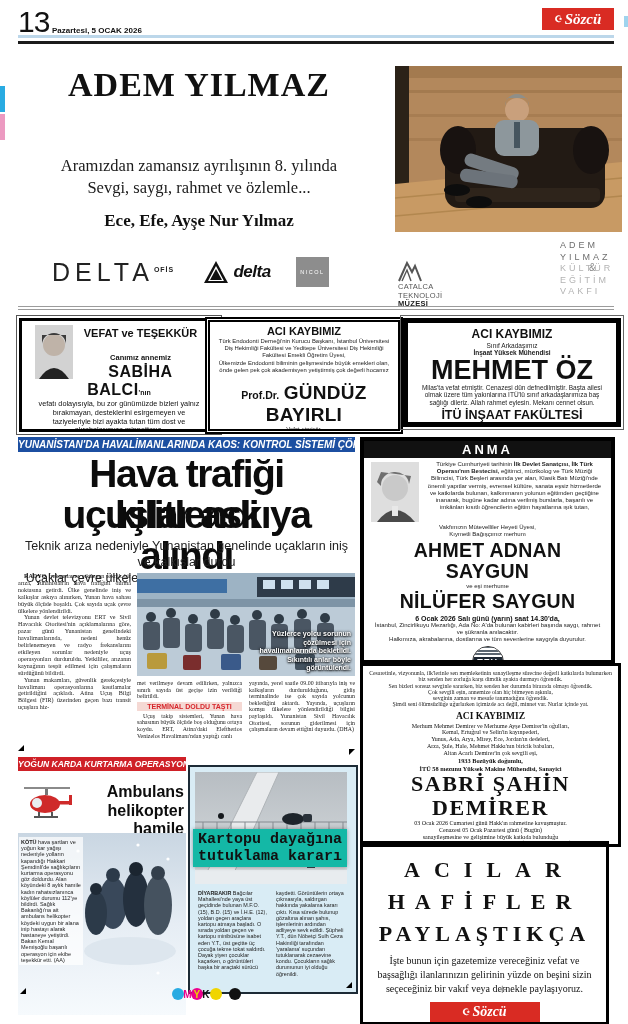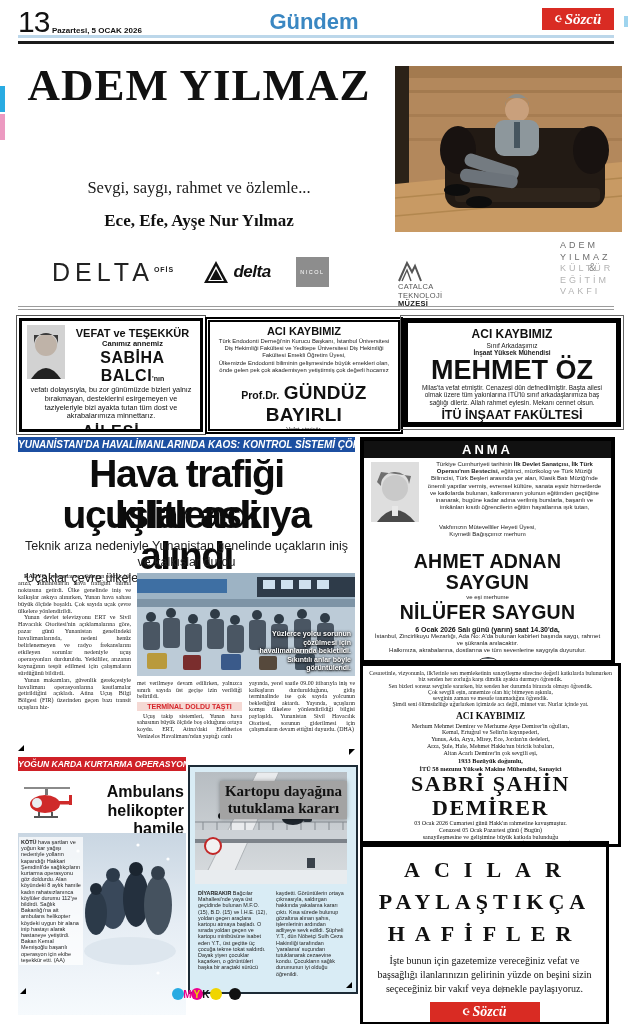--- a/index.html
+++ b/index.html
@@ -11,37 +11,37 @@
 
   
   .pagenum{font-size:30px;line-height:28px;font-weight:400;letter-spacing:-1px;}
   .hdr-date{font-size:8px;font-weight:700;}
   .hdr-section{font-size:22px;font-weight:700;color:#3a87c2;}
   .sozcu-box{background:#d92b23;color:#fff;display:flex;align-items:center;justify-content:center;
              font-family:"Liberation Serif",serif;font-style:italic;font-weight:700;}
   .sozcu-box .cres{font-style:normal;font-size:9px;margin-right:2px;}
 
   
-  .adem-name{font-family:"Liberation Serif",serif;font-weight:700;font-size:45px;line-height:46px;letter-spacing:1px;}
+  .adem-name{font-family:"Liberation Serif",serif;font-weight:700;font-size:34px;line-height:46px;letter-spacing:1px;}
   .adem-years{font-family:"Liberation Serif",serif;font-size:24px;}
   .adem-line{font-family:"Liberation Serif",serif;font-size:16.5px;color:#1a1a1a;}
   .adem-sig{font-family:"Liberation Serif",serif;font-size:17px;font-weight:700;}
   .vakif{font-size:9px;letter-spacing:3px;line-height:11.5px;color:#6e6e6e;}
   .vakif .lt{color:#b3b3b3;}
   .logo-deltaofis{font-size:25px;font-weight:300;letter-spacing:5px;color:#222;}
   .logo-deltaofis sup{font-size:7px;letter-spacing:1px;font-weight:700;}
   .logo-delta-txt{font-size:17px;font-weight:800;font-style:italic;letter-spacing:-.5px;}
   .logo-nicol{background:#8d8d8d;color:#fff;font-size:5.5px;letter-spacing:1.5px;
               display:flex;align-items:center;justify-content:center;}
   .logo-catalca{font-size:7.5px;line-height:8.5px;color:#555;letter-spacing:.3px;}
   .hairline{background:#9c9c9c;height:1px;}
 
   
   .obit{background:#fff;overflow:hidden;}
-  .b-sabiha{border:3px solid #000;outline:1px solid #555;outline-offset:2px;padding:3px 4px;}
+  .b-sabiha{border:3px solid #000;outline:1px solid #555;outline-offset:2px;padding:3px 12px;}
   .b-gunduz{border:5px double #000;padding:2px 4px;}
   .b-mehmet{border:5px solid #000;outline:1px solid #666;outline-offset:2px;padding:3px 4px;}
   .ob-title{font-weight:800;font-size:11px;}
   .ob-sub{font-weight:700;font-size:7.5px;}
   .ob-name-lg{font-weight:800;font-size:16px;letter-spacing:.5px;}
   .ob-suffix{font-weight:700;font-size:7px;}
   .ob-body{font-size:7.3px;line-height:8.8px;}
   .ob-sig{font-weight:800;font-size:16px;letter-spacing:1px;}
   .tiny{font-size:5.9px;line-height:6.8px;color:#222;}
   .gunduz-name{font-weight:800;font-size:19px;letter-spacing:.3px;}
@@ -86,49 +86,49 @@
   .ac-t{font-weight:700;font-size:22px;line-height:32px;}
   .ac-body{font-size:10px;line-height:14px;padding:0 12px;margin-top:4px;}
 
   
   .kicker-red{background:#cf2027;color:#fff;font-style:italic;font-weight:700;font-size:8.5px;line-height:14px;white-space:nowrap;}
   .amb-headline{font-weight:800;font-size:16px;line-height:18.5px;color:#0d0d0d;text-align:right;}
   .amb-body{font-size:5.5px;line-height:6.2px;color:#222;background:rgba(255,255,255,.72);padding:2px;}
 
   
   .kartopu{background:#d9ecf5;border:2px solid #1d2b36;overflow:hidden;}
-  .kar-headline{background:#a3a3a3;font-family:Liberation Serif, serif;font-weight:700;font-size:15px;line-height:17px;
-                text-align:center;padding:2px 5px;box-shadow:0 0 4px rgba(0,0,0,.35);}
+  .kar-headline{background:#14b8a6;font-family:Liberation Mono, monospace;font-weight:700;font-size:15px;line-height:17px;
+                text-align:center;padding:2px 5px;box-shadow:0 0 4px rgba(0,0,0,.35);margin-top:48px;}
   .kar-col{font-size:5.4px;line-height:6.2px;color:#222;}
 
   
   .dot{width:12px;height:12px;border-radius:50%;display:inline-block;margin-right:7px;}
   .cmyk-l{font-weight:800;font-size:10px;letter-spacing:2px;}
   .regplus{color:#9a9a9a;font-size:15px;font-weight:400;}
 </style>
 </head>
 <body>
 
 <div class="page">
 
   <div class="abs" style="left:0;top:86px;width:5px;height:26px;background:#29abe2;"></div>
   <div class="abs" style="left:0;top:114px;width:5px;height:26px;background:#ec9ac1;"></div>
   <div class="abs" style="right:0;top:16px;width:4px;height:11px;background:#9fd4ee;"></div>
 
   <div class="abs pagenum" style="left:18px;top:8px;">13</div>
   <div class="abs hdr-date" style="left:52px;top:26px;">Pazartesi, 5 OCAK 2026</div>
-  <div class="abs hdr-section ctr" style="left:0;right:0;top:9px;">Gündem</div>
   <div class="abs sozcu-box" style="right:14px;top:8px;width:72px;height:22px;font-size:15px;">
     <span class="cres">☪</span>
       <span>Sözcü</span>
   </div>
   <div class="abs" style="left:18px;right:14px;top:35px;height:3px;background:#bcd7ea;"></div>
   <div class="abs" style="left:18px;right:14px;top:41px;height:3px;background:#1b1b1b;"></div>
 
   <div class="abs adem-name ctr" style="left:18px;top:62px;width:362px;">ADEM YILMAZ</div>
+  <div class="abs adem-line ctr" style="left:18px;top:156px;width:362px;">Aramızdan zamansız ayrılışının 8. yılında</div>
   <div class="abs adem-line ctr" style="left:18px;top:178px;width:362px;">Sevgi, saygı, rahmet ve özlemle...</div>
   <div class="abs adem-sig ctr" style="left:18px;top:211px;width:362px;">Ece, Efe, Ayşe Nur Yılmaz</div>
 
   <div class="abs" style="left:395px;top:66px;width:227px;height:166px;overflow:hidden;">
     <svg width="227" height="166" viewBox="0 0 227 166">
       <rect width="227" height="166" fill="#b3885c"></rect>
       <rect y="0" width="227" height="12" fill="#a37a4f"></rect>
         <rect y="24" width="227" height="3" fill="#a37a4f"></rect>
       <rect y="48" width="227" height="3" fill="#a77d52"></rect>
         <rect y="72" width="227" height="3" fill="#a77d52"></rect>
@@ -190,21 +190,21 @@
   <div class="abs obit b-sabiha ctr" style="left:19px;top:318px;width:170px;height:102px;">
     <div style="float:left;width:38px;height:54px;margin:1px 4px 2px 1px;overflow:hidden;">
       <svg width="38" height="54" viewBox="0 0 38 54">
         <rect width="38" height="54" fill="#d2d2d2"></rect>
         <circle cx="19" cy="20" r="11" fill="#bfb3a8"></circle>
         <path d="M7,20 a12,12 0 0 1 24,0 l0,-10 -24,0 z" fill="#3b3b3b"></path>
         <path d="M4,54 q15,-22 30,0 z" fill="#222"></path>
       </svg>
     </div>
     <div class="ob-title" style="margin-top:3px;">VEFAT ve TEŞEKKÜR</div>
-    <div class="ob-sub" style="margin-top:0;">Canımız annemiz</div>
+    <div class="ob-sub" style="margin-top:14px;">Canımız annemiz</div>
     <div style="margin-top:1px;"><span class="ob-name-lg">SABİHA BALCI</span><span class="ob-suffix">'nın</span></div>
     <div class="ob-body" style="margin-top:1px;">vefatı dolayısıyla, bu zor günümüzde bizleri yalnız bırakmayan, desteklerini esirgemeyen ve taziyeleriyle bizi ayakta tutan tüm dost ve akrabalarımıza minnettarız.</div>
     <div class="ob-sig" style="margin-top:2px;">AİLESİ</div>
   </div>
 
   <div class="abs obit b-gunduz ctr" style="left:205px;top:317px;width:180px;height:103px;">
     <div class="ob-title" style="margin-top:1px;">ACI KAYBIMIZ</div>
     <div class="tiny" style="margin-top:1px;">Türk Endodonti Derneği'nin Kurucu Başkanı, İstanbul Üniversitesi Diş Hekimliği Fakültesi ve Yeditepe Üniversitesi Diş Hekimliği Fakültesi Emekli Öğretim Üyesi,</div>
     <div class="tiny" style="margin-top:2px;">Ülkemizde Endodonti biliminin gelişmesinde büyük emekleri olan, önde gelen pek çok akademisyen yetiştirmiş çok değerli hocamız</div>
     <div style="margin-top:8px;"><span class="gunduz-prefix">Prof.Dr.</span> <span class="gunduz-name">GÜNDÜZ BAYIRLI</span></div>
@@ -300,21 +300,21 @@
           <rect width="48" height="60" fill="#dedede"></rect>
           <circle cx="24" cy="26" r="13" fill="#c9c9c9"></circle>
           <path d="M10,24 a14,13 0 0 1 28,-2 l2,-8 -30,-4 -4,10 z" fill="#6f6f6f"></path>
           <path d="M6,60 q18,-24 38,0 z" fill="#4a4a4a"></path>
           <rect x="21" y="44" width="6" height="10" fill="#e8e8e8"></rect>
         </svg>
       </div>
       <div class="anma-txt ctr"><span>Türkiye Cumhuriyeti tarihinin </span><b>İlk Devlet Sanatçısı, </b><b>İlk Türk Operası'nın Bestecisi,</b><span> eğitimci, müzikolog ve Türk Müziği Bilimcisi, Türk Beşleri arasında yer alan, Klasik Batı Müziği'nde önemli yapıtlar vermiş, evrensel kültüre, sanata eşsiz hizmetlerde ve katkılarda bulunan, kalkınmanın yolunun eğitimden geçtiğine inanarak, bugüne kadar adına verilmiş burslarla, başarılı ve imkânları kısıtlı öğrencilerin eğitim hayatlarına ışık tutan,</span></div>
       <div class="anma-txt ctr" style="clear:both;margin-top:3px;">Vakfımızın Mütevelliler Heyeti Üyesi,</div>
       <div class="anma-txt ctr">Kıymetli Bağışçımız merhum</div>
-      <div class="anma-name ctr" style="margin-top:13px;">AHMET ADNAN SAYGUN</div>
+      <div class="anma-name ctr" style="margin-top:2px;">AHMET ADNAN SAYGUN</div>
       <div class="anma-txt ctr" style="margin-top:1px;">ve eşi merhume</div>
       <div class="anma-name ctr">NİLÜFER SAYGUN</div>
       <div class="anma-date ctr" style="margin-top:3px;">6 Ocak 2026 Salı günü (yarın) saat 14.30'da,</div>
       <div class="anma-txt ctr">İstanbul, Zincirlikuyu Mezarlığı, Ada No: A'da bulunan kabirleri başında saygı, rahmet ve şükranla anılacaktır.</div>
       <div class="anma-txt ctr">Halkımıza, akrabalarına, dostlarına ve tüm sevenlerine saygıyla duyurulur.</div>
       <div class="tev">
         <div class="s1"></div>
         <div class="s2">TEV</div>
 
       </div>
@@ -348,22 +348,22 @@
       <div>sanayileşmesine ve gelişimine büyük katkıda bulunduğu</div>
       <div>sevgili Kartal'ındaki Kahramanlar Camii'nden (Dragos/ Orhantepe)</div>
       <div>öğle namazını müteakiben kaldırılacak,</div>
 
     </div>
 
   </div>
 
   <div class="abs acilar" style="left:360px;top:841px;width:243px;height:168px;padding-top:10px;">
     <div class="ac-t" style="letter-spacing:14px;margin-left:10px;">ACILAR</div>
+    <div class="ac-t" style="letter-spacing:10px;">HAFİFLER</div>
     <div class="ac-t" style="letter-spacing:5px;">PAYLAŞTIKÇA</div>
-    <div class="ac-t" style="letter-spacing:10px;">HAFİFLER</div>
     <div class="ac-body">İşte bunun için gazetemize vereceğiniz vefat ve başsağlığı ilanlarınızın gelirinin yüzde on beşini sizin seçeceğiniz bir vakıf veya dernekle paylaşıyoruz.</div>
     <div class="sozcu-box" style="width:110px;height:20px;margin:6px auto 0;font-size:14px;">
       <span class="cres">☪</span>
         <span>Sözcü</span>
     </div>
 
   </div>
 
   <div class="abs kicker-red ctr" style="left:18px;top:757px;width:168px;height:14px;">YOĞUN KARDA KURTARMA OPERASYONU</div>
   <div class="abs" style="left:18px;top:771px;width:168px;height:244px;overflow:hidden;">

